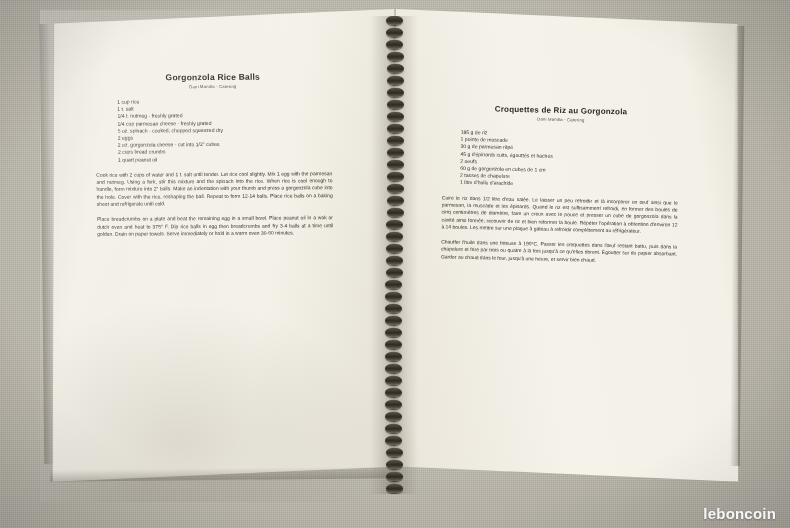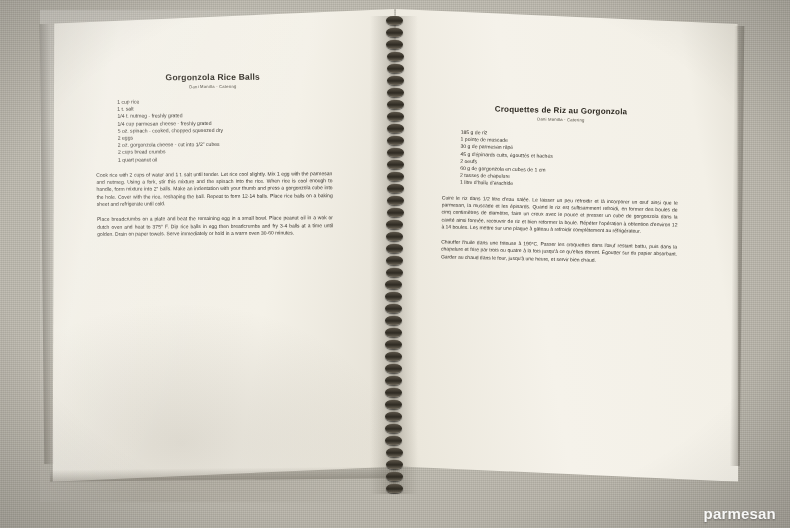--- a/index.html
+++ b/index.html
@@ -304,14 +304,14 @@
           <div>2 tasses de chapelure</div>
           <div>1 litre d'huile d'arachide</div>
         </div>
       <div class="body-para">Cuire le riz dans 1/2 litre d'eau salée. Le laisser un peu refroidir et là incorporer un œuf ainsi que le parmesan, la muscade et les épinards. Quand le riz est suffisamment refroidi, en former des boules de cinq centimètres de diamètre, faire un creux avec le pouce et presser un cube de gorgonzola dans la cavité ainsi formée, recouvrir de riz et bien reformer la boule. Répéter l'opération à obtention d'environ 12 à 14 boules. Les mettre sur une plaque à gâteau à refroidir complètement au réfrigérateur.</div>
       <div class="body-para">Chauffer l'huile dans une friteuse à 190°C. Passer les croquettes dans l'œuf restant battu, puis dans la chapelure et frire par trois ou quatre à la fois jusqu'à ce qu'elles dorent. Égoutter sur du papier absorbant. Garder au chaud dans le four, jusqu'à une heure, et servir bien chaud.</div>
     </div>
 
     <div class="sheen"></div>
   </div>
 
-  <div class="watermark">parmesan</div>
+  <div class="watermark">leboncoin</div>
 </div>
 
 </body></html>

